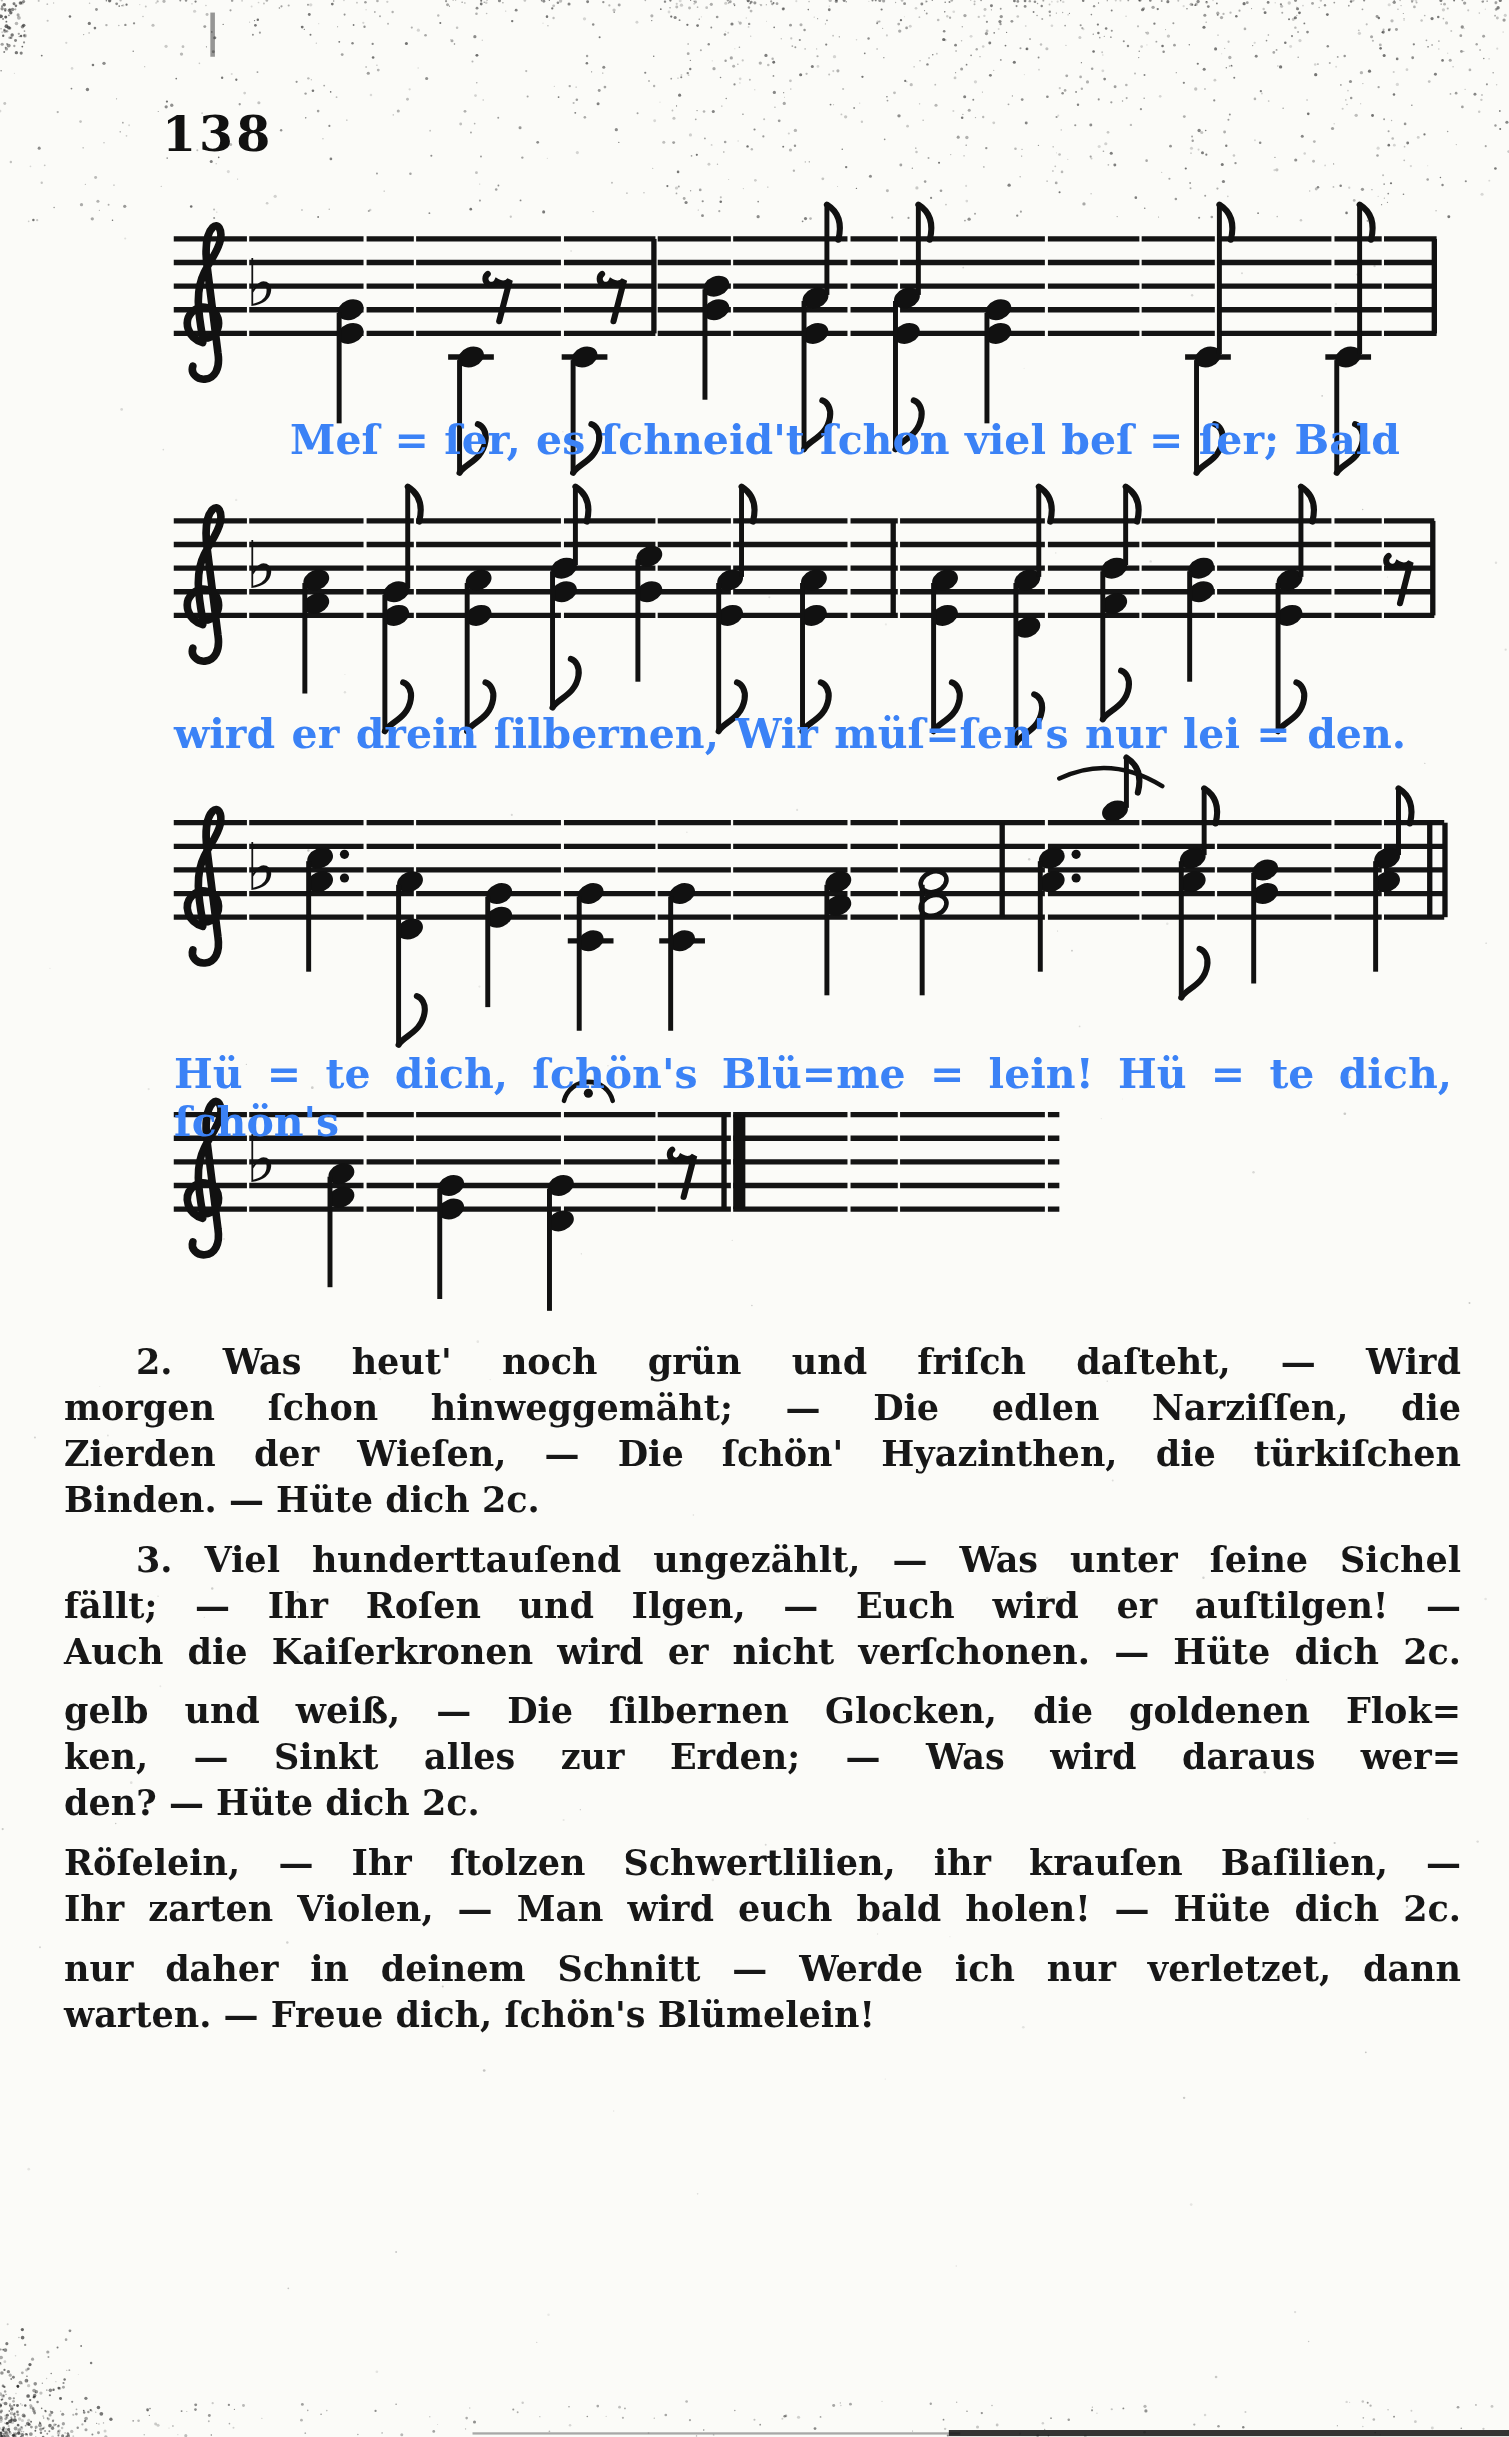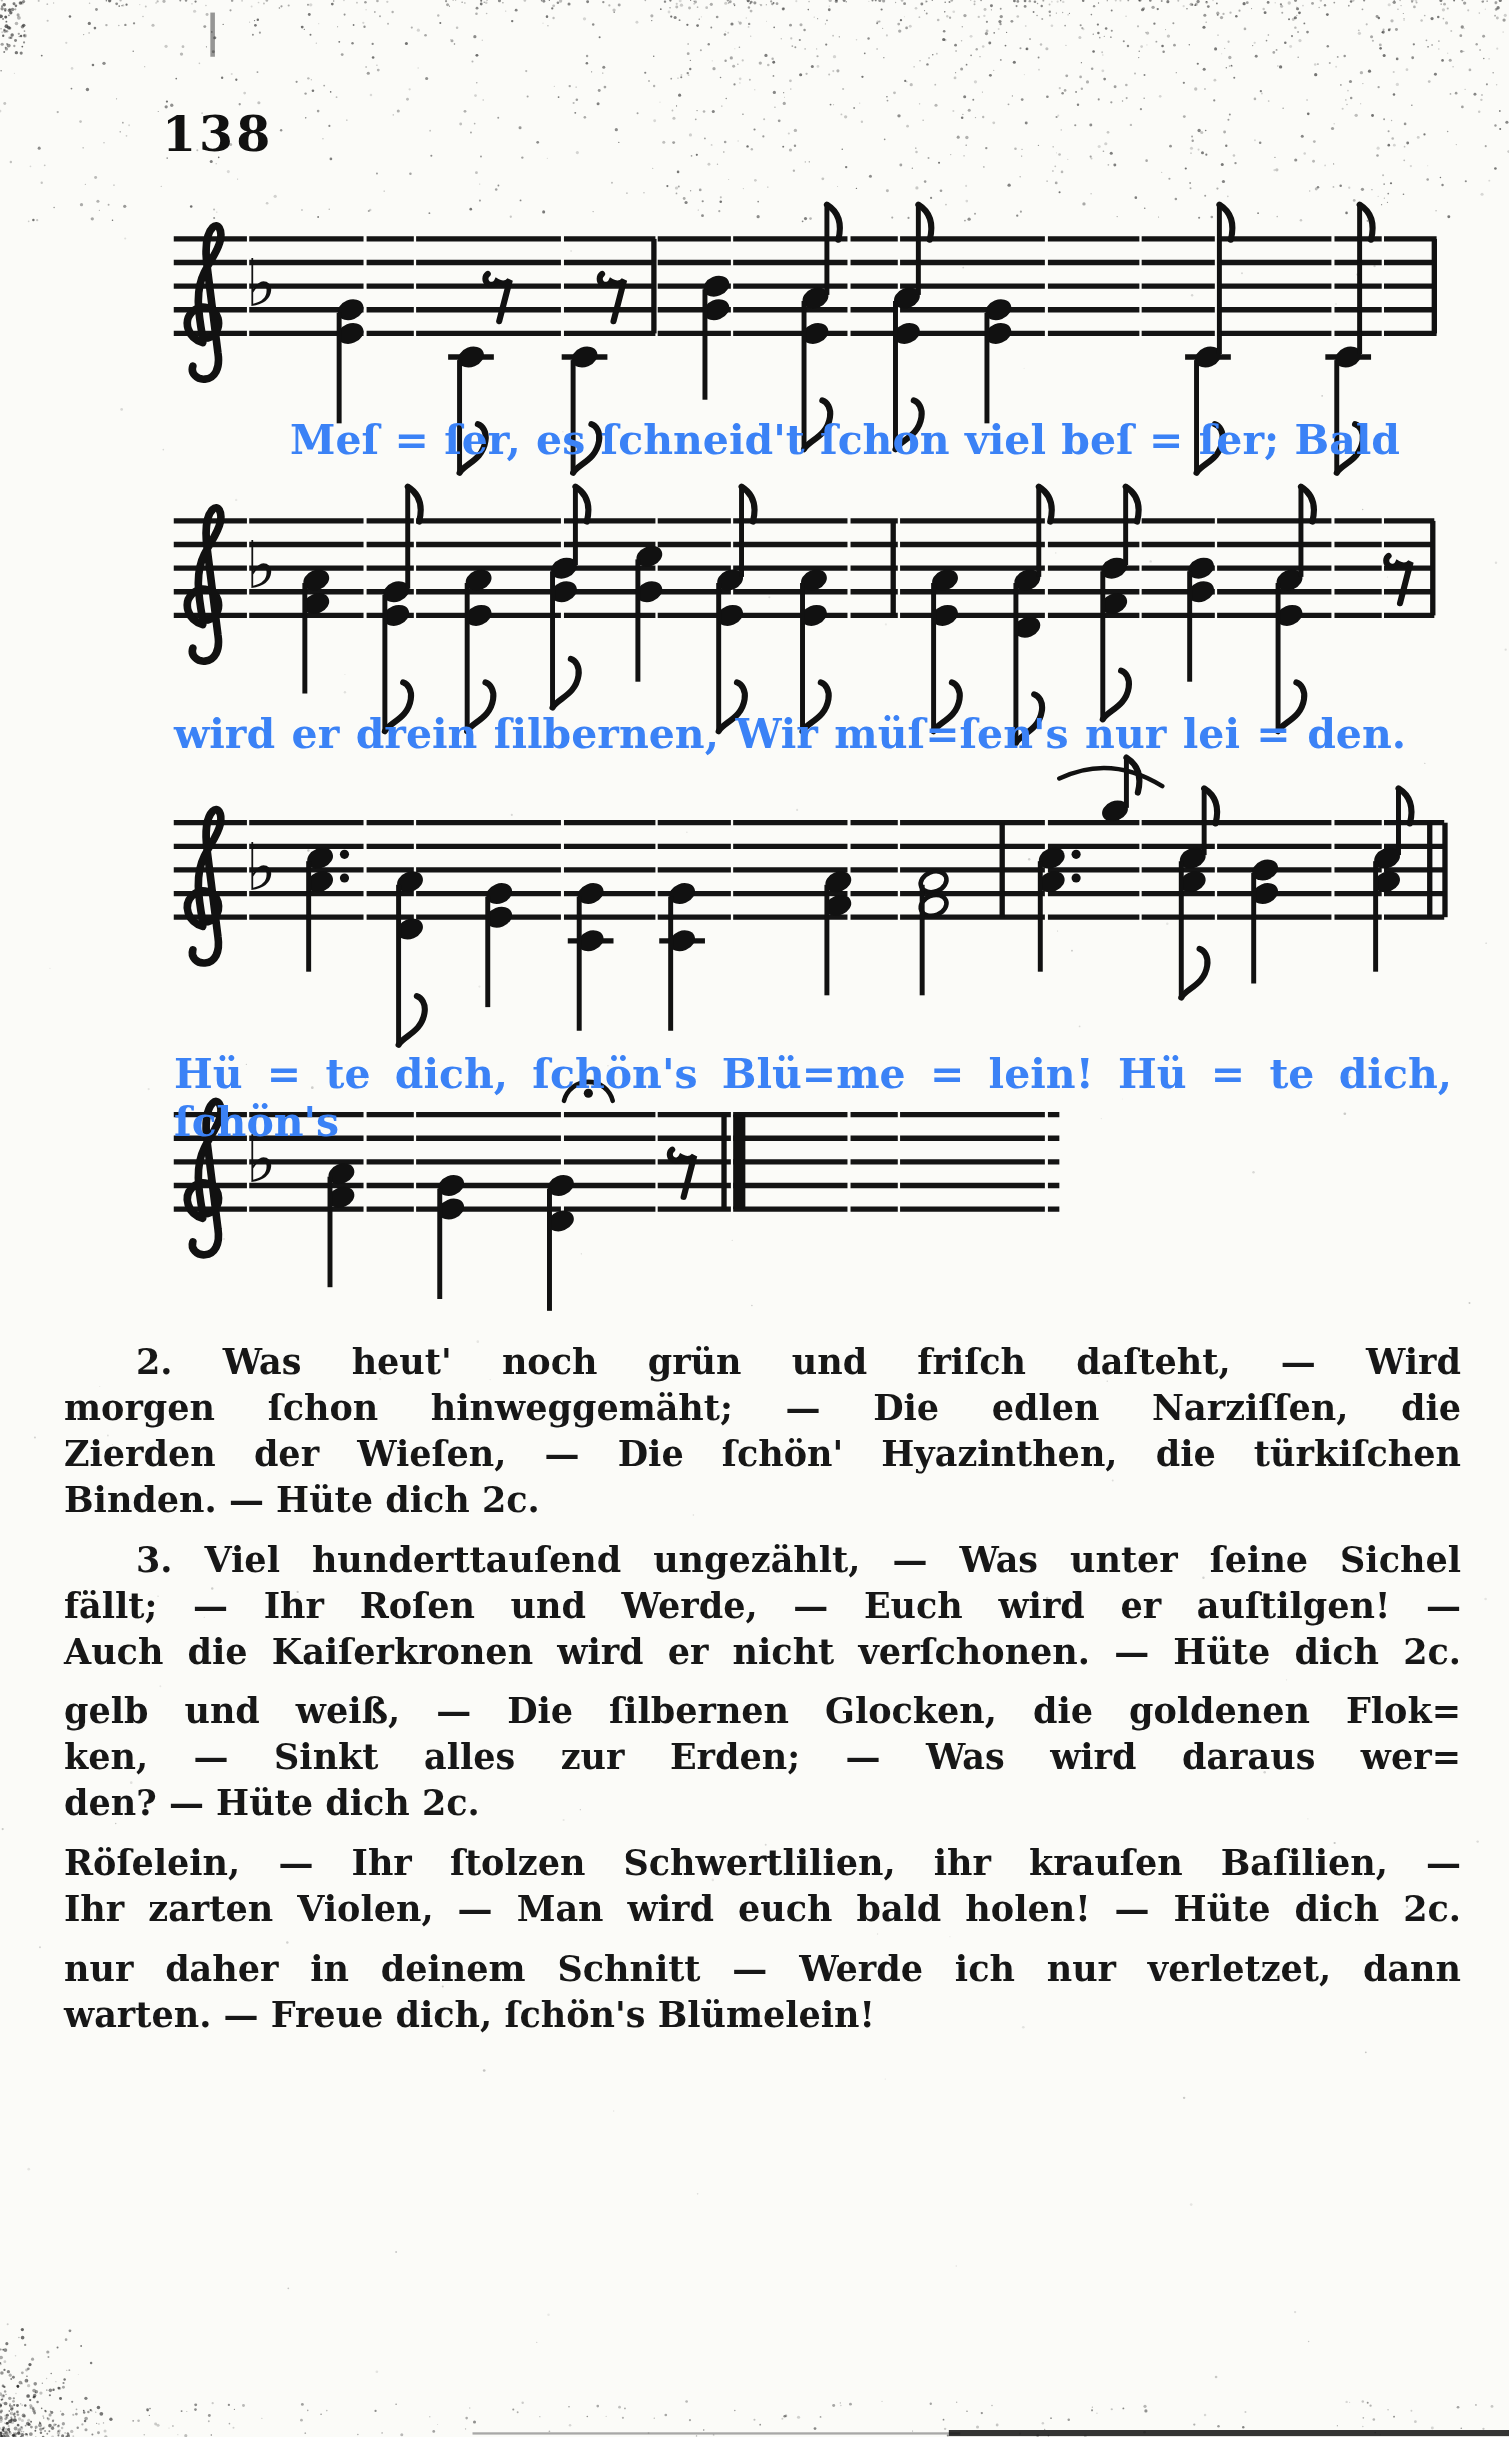--- a/index.html
+++ b/index.html
@@ -2019,21 +2019,21 @@
 
   <div id="verses">
       <div class="verse">
         <div class="vline j first">2. Was heut' noch grün und friſch daſteht, — Wird</div>
         <div class="vline j">morgen ſchon hinweggemäht; — Die edlen Narziſſen, die</div>
         <div class="vline j">Zierden der Wieſen, — Die ſchön' Hyazinthen, die türkiſchen</div>
         <div class="vline">Binden. — Hüte dich 2c.</div>
       </div>
       <div class="verse">
         <div class="vline j first">3. Viel hunderttauſend ungezählt, — Was unter ſeine Sichel</div>
-        <div class="vline j">fällt; — Ihr Roſen und Werde, — Euch wird er auſtilgen! —</div>
+        <div class="vline j">fällt; — Ihr Roſen und Ilgen, — Euch wird er auſtilgen! —</div>
         <div class="vline j">Auch die Kaiſerkronen wird er nicht verſchonen. — Hüte dich 2c.</div>
       </div>
       <div class="verse">
         <div class="vline j">gelb und weiß, — Die ſilbernen Glocken, die goldenen Flok=</div>
         <div class="vline j">ken, — Sinkt alles zur Erden; — Was wird daraus wer=</div>
         <div class="vline">den? — Hüte dich 2c.</div>
       </div>
       <div class="verse">
         <div class="vline j">Röſelein, — Ihr ſtolzen Schwertlilien, ihr krauſen Baſilien, —</div>
         <div class="vline j">Ihr zarten Violen, — Man wird euch bald holen! — Hüte dich 2c.</div>

